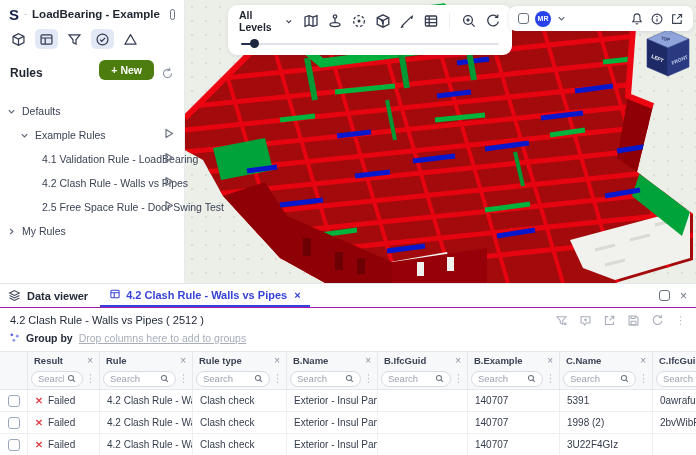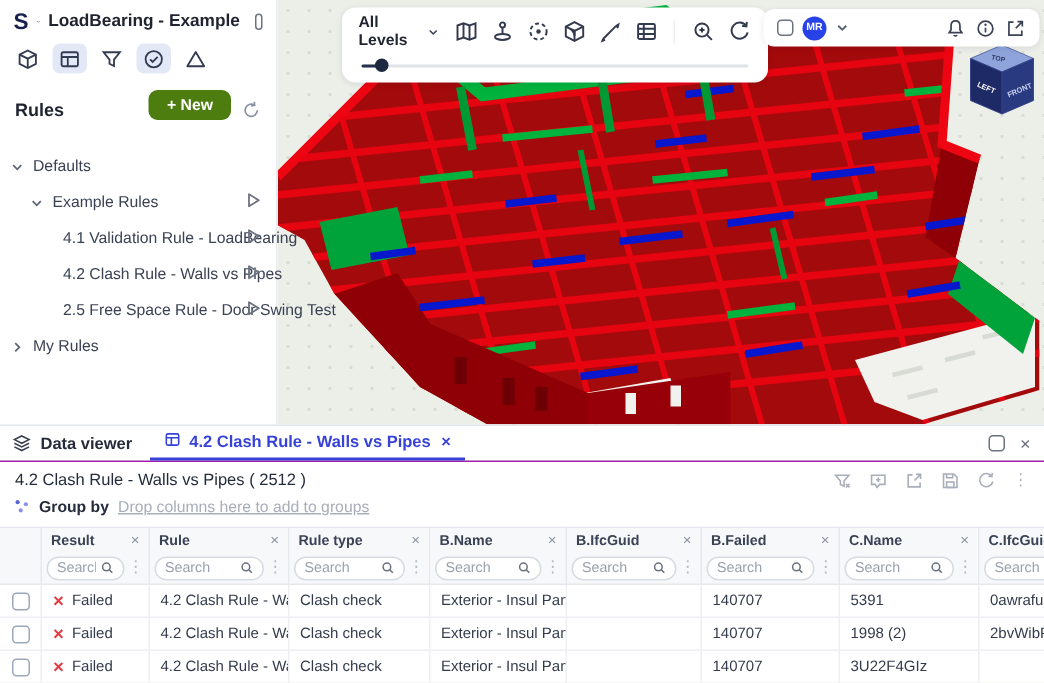--- a/index.html
+++ b/index.html
@@ -489,21 +489,21 @@
           </div>
         <div class="hcell">
             <span>B.Name</span>
             <span class="x">×</span>
           </div>
         <div class="hcell">
             <span>B.IfcGuid</span>
             <span class="x">×</span>
           </div>
         <div class="hcell">
-            <span>B.Failed</span>
+            <span>B.Example</span>
             <span class="x">×</span>
           </div>
         <div class="hcell">
             <span>C.Name</span>
             <span class="x">×</span>
           </div>
         <div class="hcell">
             <span>C.IfcGuid</span>
           </div>
       </div>

